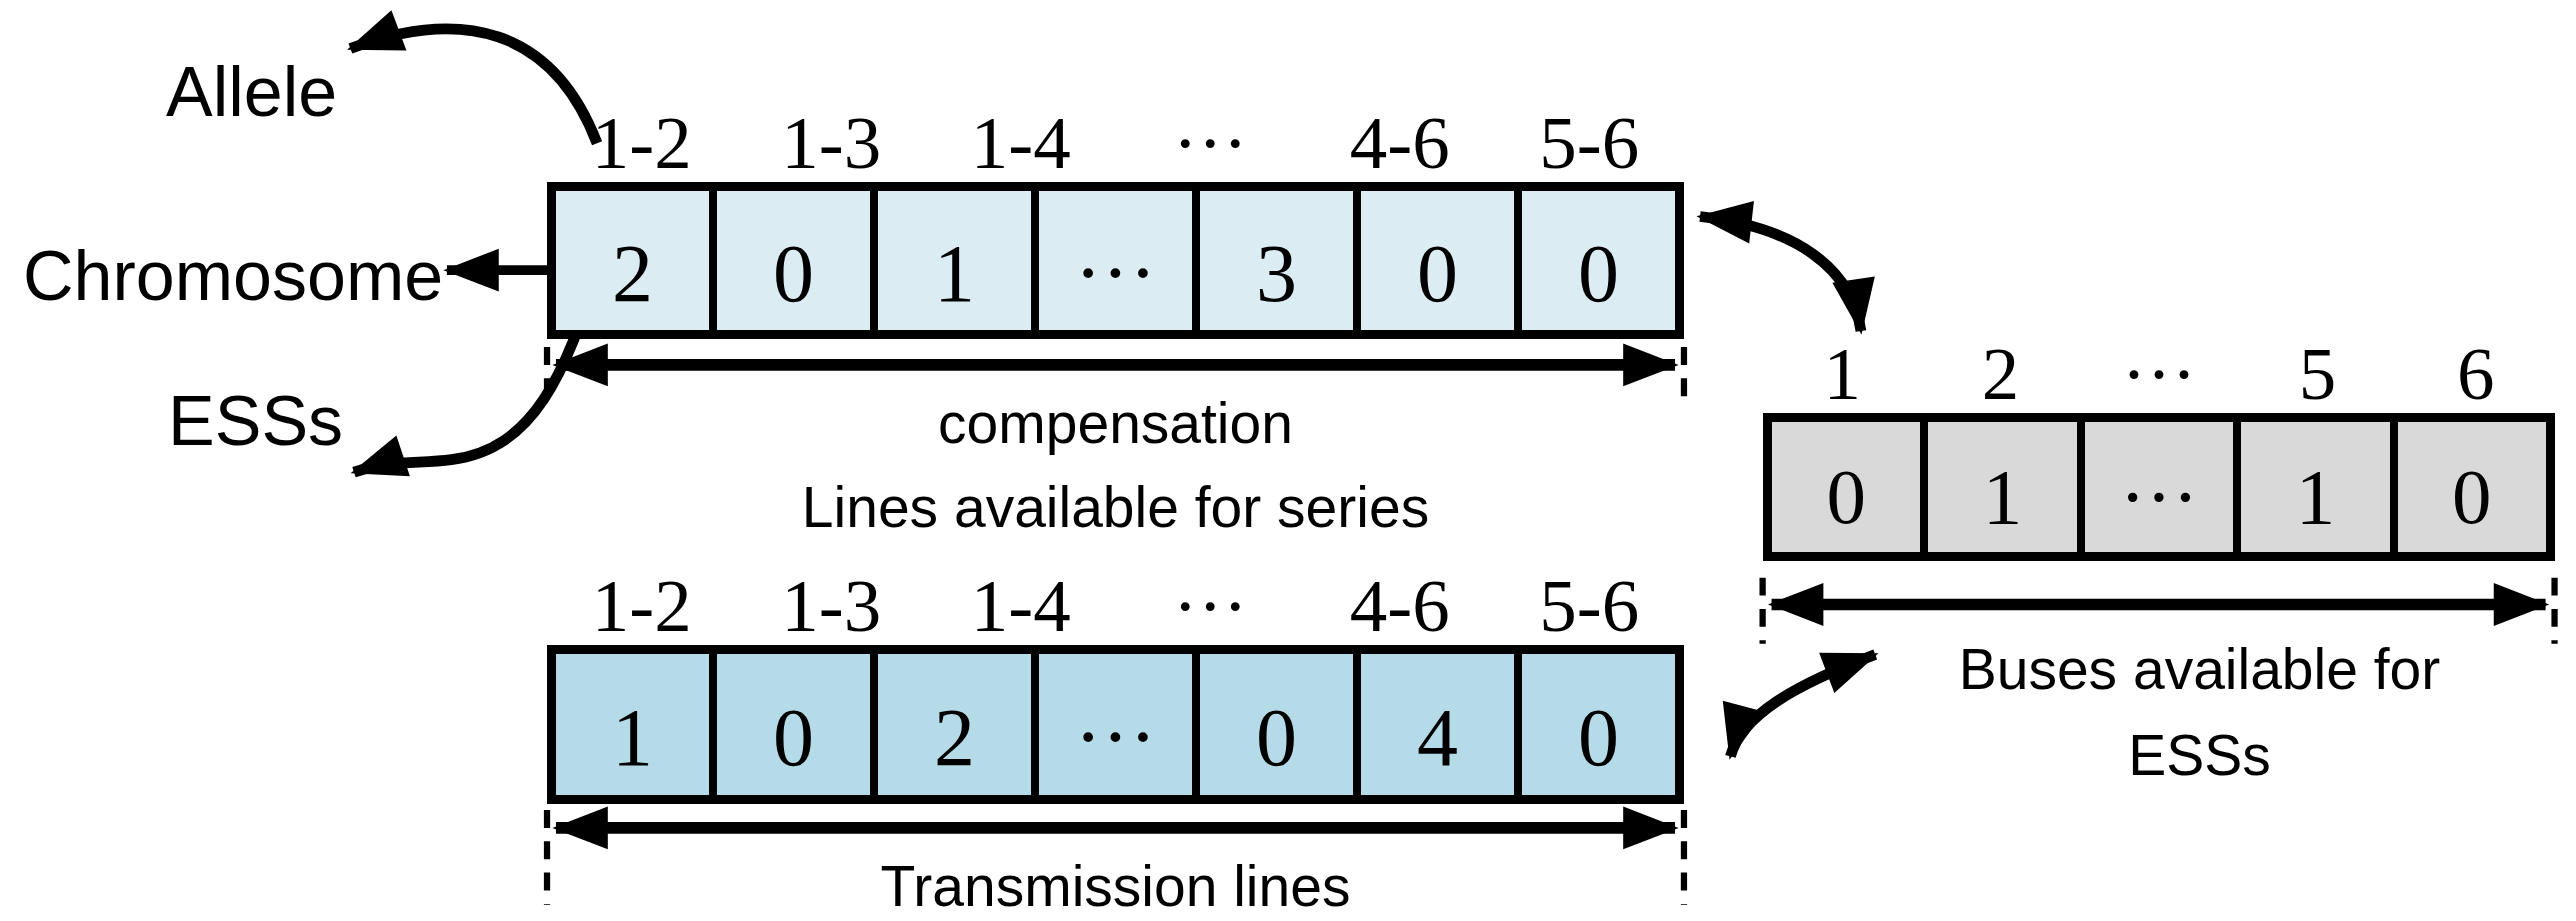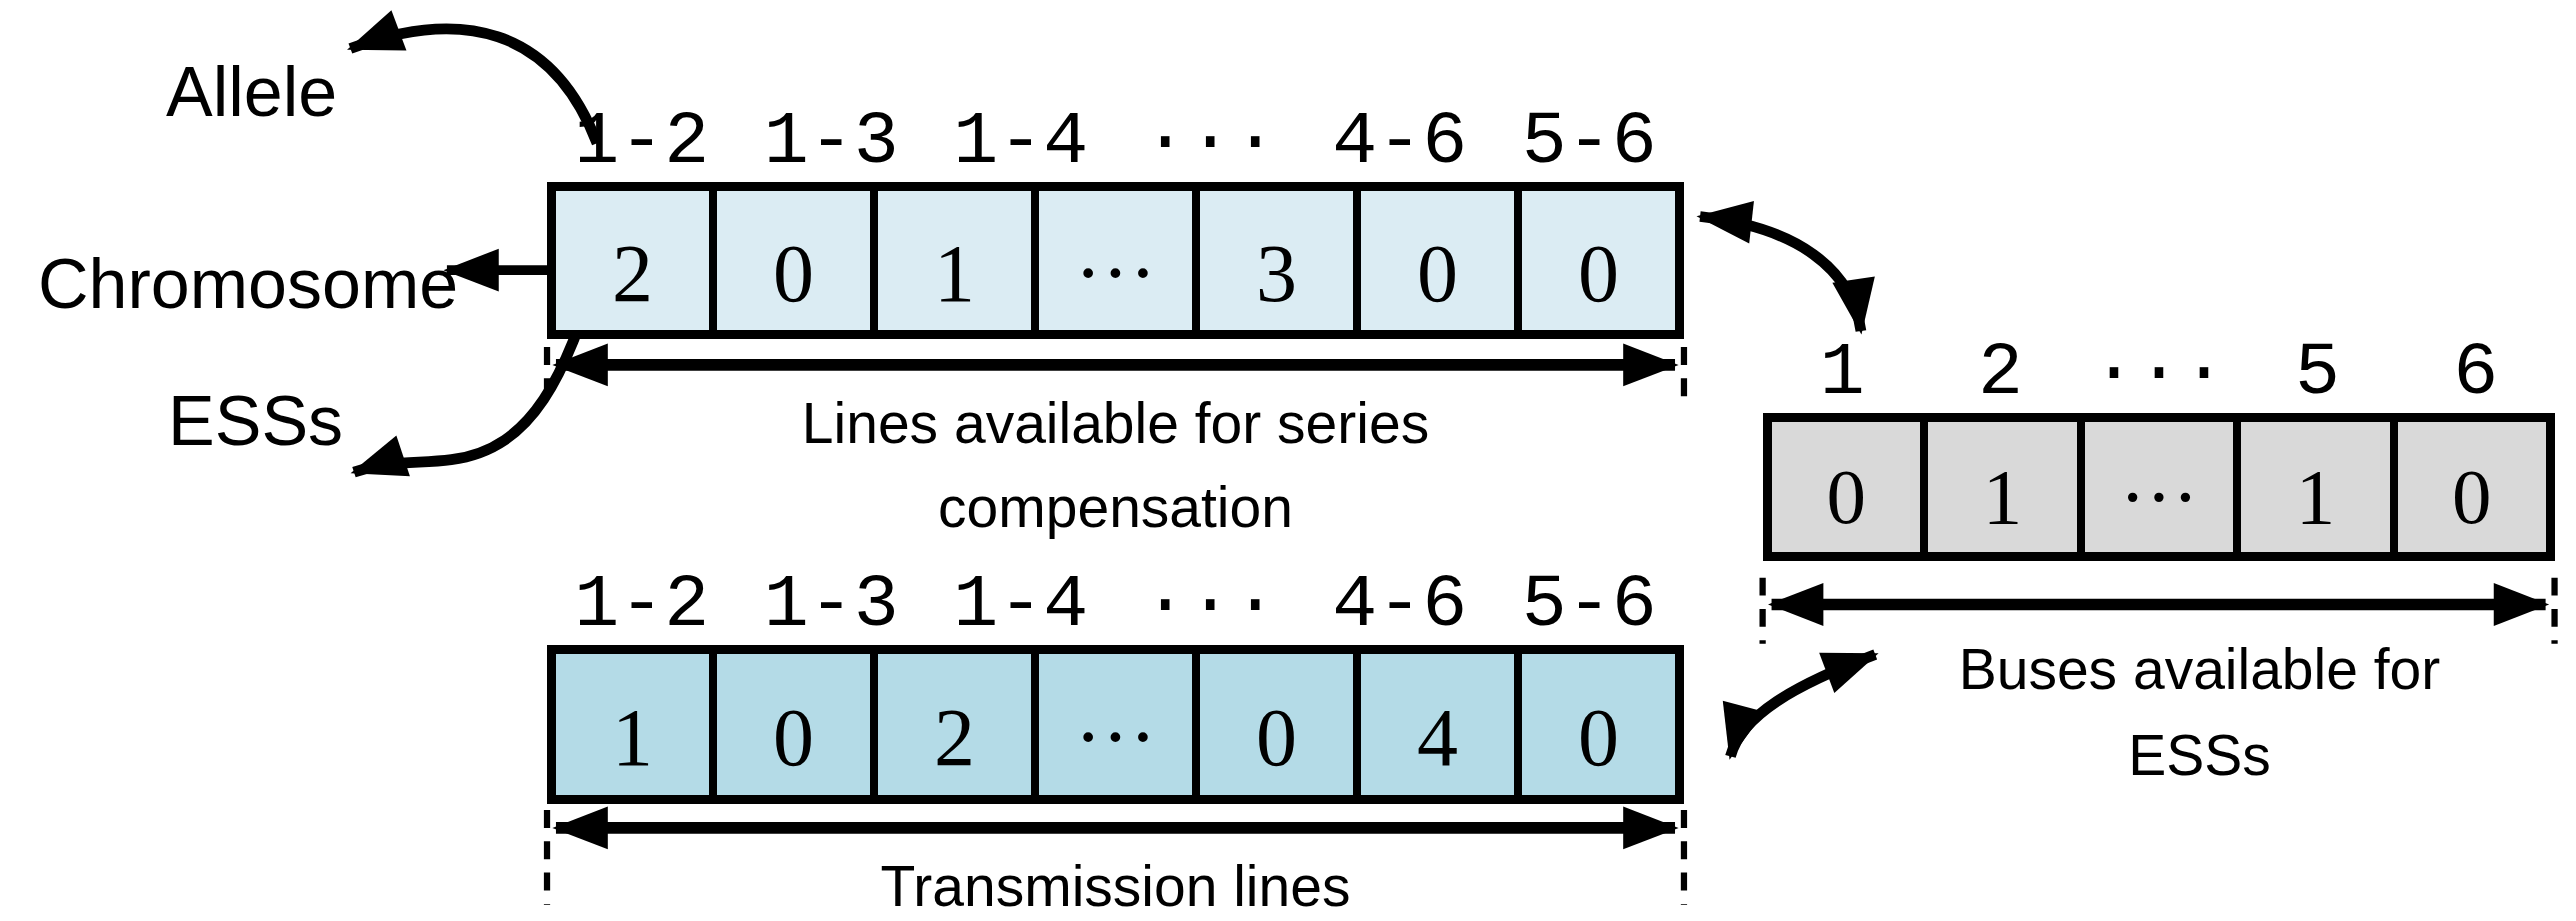--- a/index.html
+++ b/index.html
@@ -7,21 +7,21 @@
        font-family:"Liberation Sans","DejaVu Sans",sans-serif;color:#000;}
   .abs{position:absolute;}
   svg.arrows{position:absolute;left:0;top:0;width:2576px;height:922px;pointer-events:none;}
 
   
   .array{position:absolute;display:flex;box-sizing:border-box;border:9px solid #000;background:#000;}
   .cell{flex:1 1 0;display:flex;align-items:center;justify-content:center;box-sizing:border-box;}
   .cell:not(:last-child){border-right:8px solid #000;}
   .val{font-family:"Liberation Serif","DejaVu Serif",serif;font-size:82px;line-height:1;transform:translateY(12.5px);}
   .hdr-row{position:absolute;display:flex;}
-  .hdr{flex:1 1 0;text-align:center;font-family:Liberation Mono, monospace;
+  .hdr{flex:1 1 0;text-align:center;font-family:Liberation Serif, serif;
        font-size:75px;line-height:72px;white-space:nowrap;}
   .caption{position:absolute;text-align:center;font-size:57px;line-height:84px;}
   .side-label{position:absolute;font-size:70px;line-height:1.1;white-space:nowrap;}
 
   
   #series-array .cell{background:#dbecf3;}
   #transmission-array .cell{background:#b4dbe7;}
   #bus-array .cell{background:#d9d9d9;}
 
   
@@ -32,21 +32,21 @@
   #transmission-headers{left:547px;top:570px;width:1137px;height:72px;}
   #transmission-array{left:547px;top:645px;width:1137px;height:159px;}
   #transmission-caption{left:547px;top:844px;width:1137px;}
 
   #bus-headers{left:1763px;top:338px;width:792px;height:72px;}
   #bus-array{left:1763px;top:413px;width:792px;height:148px;}
   #bus-array .val{font-size:79px;transform:translateY(9px);}
   #bus-caption{left:1806px;top:626px;width:787px;line-height:86px;}
 
   #allele-label{left:166px;top:54px;}
-  #chromosome-label{left:23px;top:246px;margin-left:15px;}
+  #chromosome-label{left:23px;top:238px;}
   #gene-label{left:168px;top:383px;}
 </style>
 </head>
 <body>
 
 <svg class="arrows" viewBox="0 0 2882 1031" xmlns="http://www.w3.org/2000/svg">
   <defs>
     <marker id="tri" markerUnits="userSpaceOnUse" markerWidth="68" markerHeight="56" refX="60" refY="28" orient="auto-start-reverse">
       <path d="M 2 4 L 64 28 L 2 52 Z" fill="#000"></path>
     </marker>
@@ -104,22 +104,22 @@
       <span class="val">3</span>
     </div>
   <div class="cell">
       <span class="val">0</span>
     </div>
   <div class="cell">
       <span class="val">0</span>
     </div>
 </div>
 <div class="caption" id="series-caption">
+  <div>compensation</div>
   <div>Lines available for series</div>
-  <div>compensation</div>
 </div>
 
 <div class="hdr-row" id="transmission-headers">
   <div class="hdr">1-2</div>
   <div class="hdr">1-3</div>
   <div class="hdr">1-4</div>
   <div class="hdr">···</div>
   <div class="hdr">4-6</div>
   <div class="hdr">5-6</div>
 </div>

